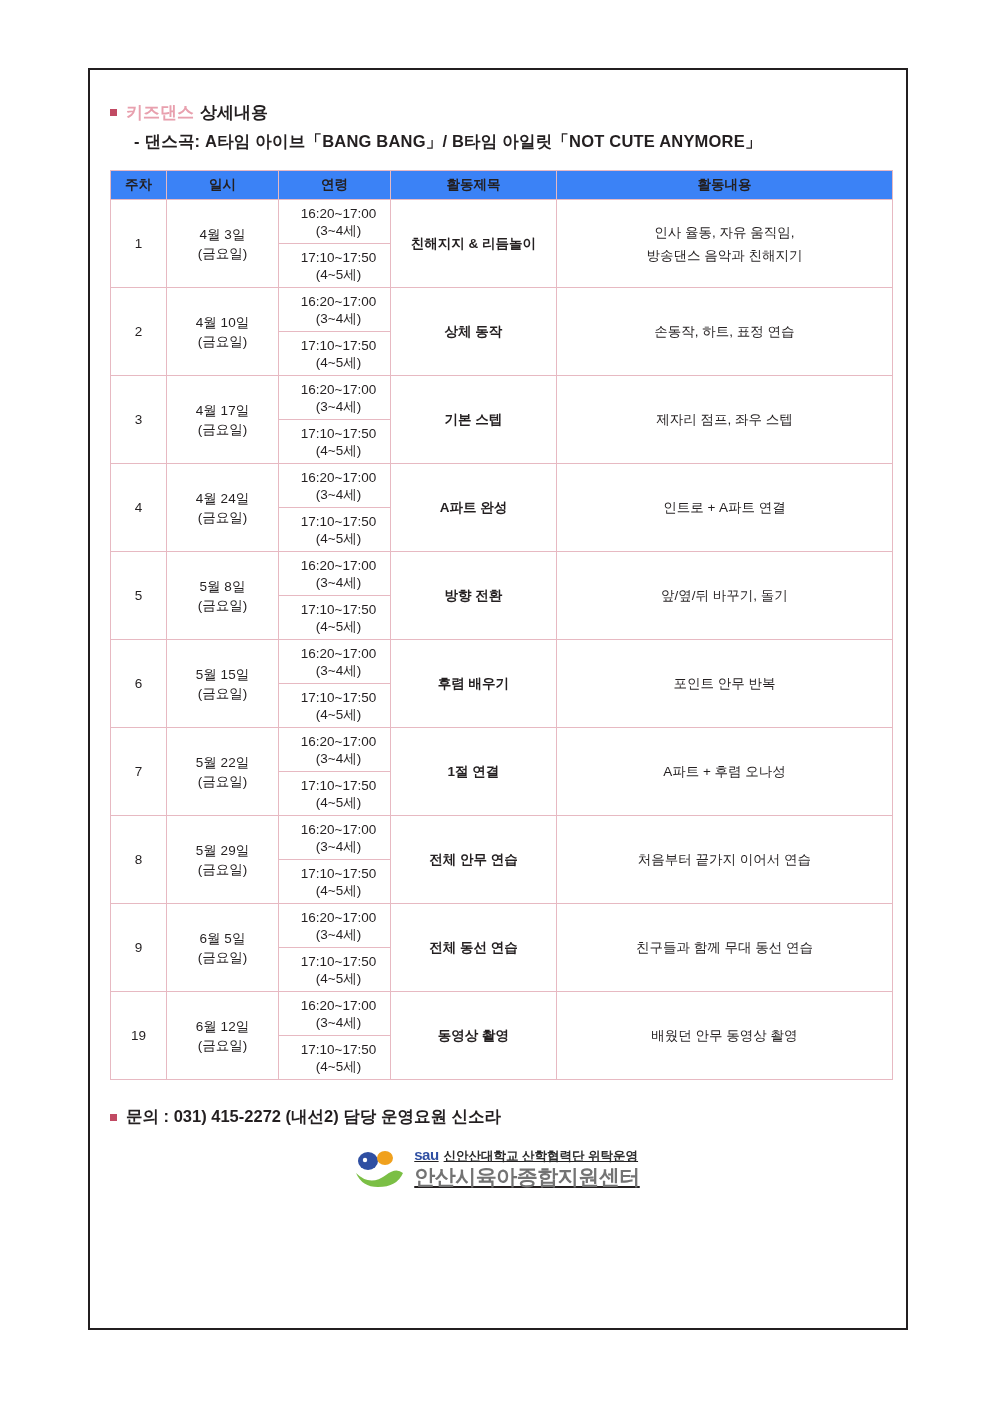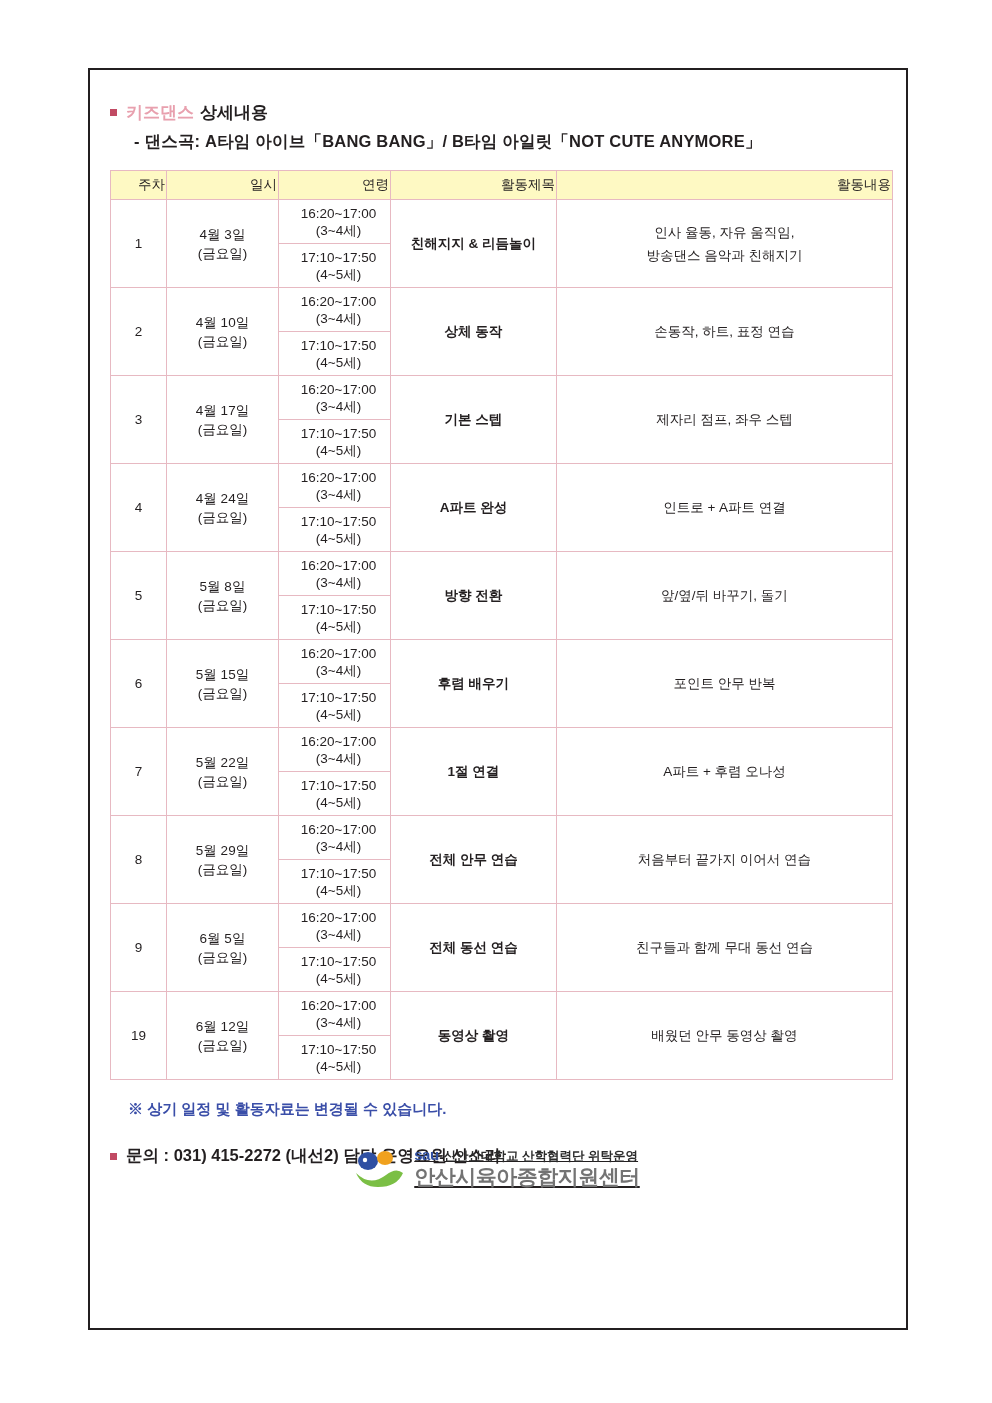--- a/index.html
+++ b/index.html
@@ -78,25 +78,24 @@
     table-layout: fixed;
   }
   table.sched th, table.sched td {
     border: 1px solid #e7b9c2;
     font-size: 13.5px;
     color: #231f20;
     text-align: center;
     vertical-align: middle;
   }
   table.sched thead th {
-    background: #fef9c3;
-    font-weight: normal;
+    background: #3b82f6;
+    font-weight: bold;
     height: 26px;
     font-size: 13.5px;
-    text-align: right;
   }
   col.c-week { width: 56px; }
   col.c-date { width: 112px; }
   col.c-age  { width: 112px; }
   col.c-title{ width: 166px; }
   col.c-desc { width: 336px; }
 
   td.week { font-size: 14px; }
   td.date { font-size: 13.5px; line-height: 19px; margin-top: 8px; }
   td.age {
@@ -298,21 +297,20 @@
             <td class="age">16:20~17:00<br>(3~4세)</td>
             <td class="title" rowspan="2">동영상 촬영</td>
             <td class="desc" rowspan="2">배웠던 안무 동영상 촬영</td>
           </tr>
           <tr>
             <td class="age">17:10~17:50<br>(4~5세)</td>
           </tr>
         </tbody>
     </table>
 
-    <div class="note">※ 상기 일정 및 활동자료는 변경될 수 있습니다.</div>
 
     <div class="contact">
       <span class="bullet-sq"></span>
       <span>문의 : 031) 415-2272 (내선2) 담당 운영요원 신소라</span>
     </div>
   </div>
 
   <div class="footer">
     <div class="logo-wrap">
       <div class="logo-mark">

